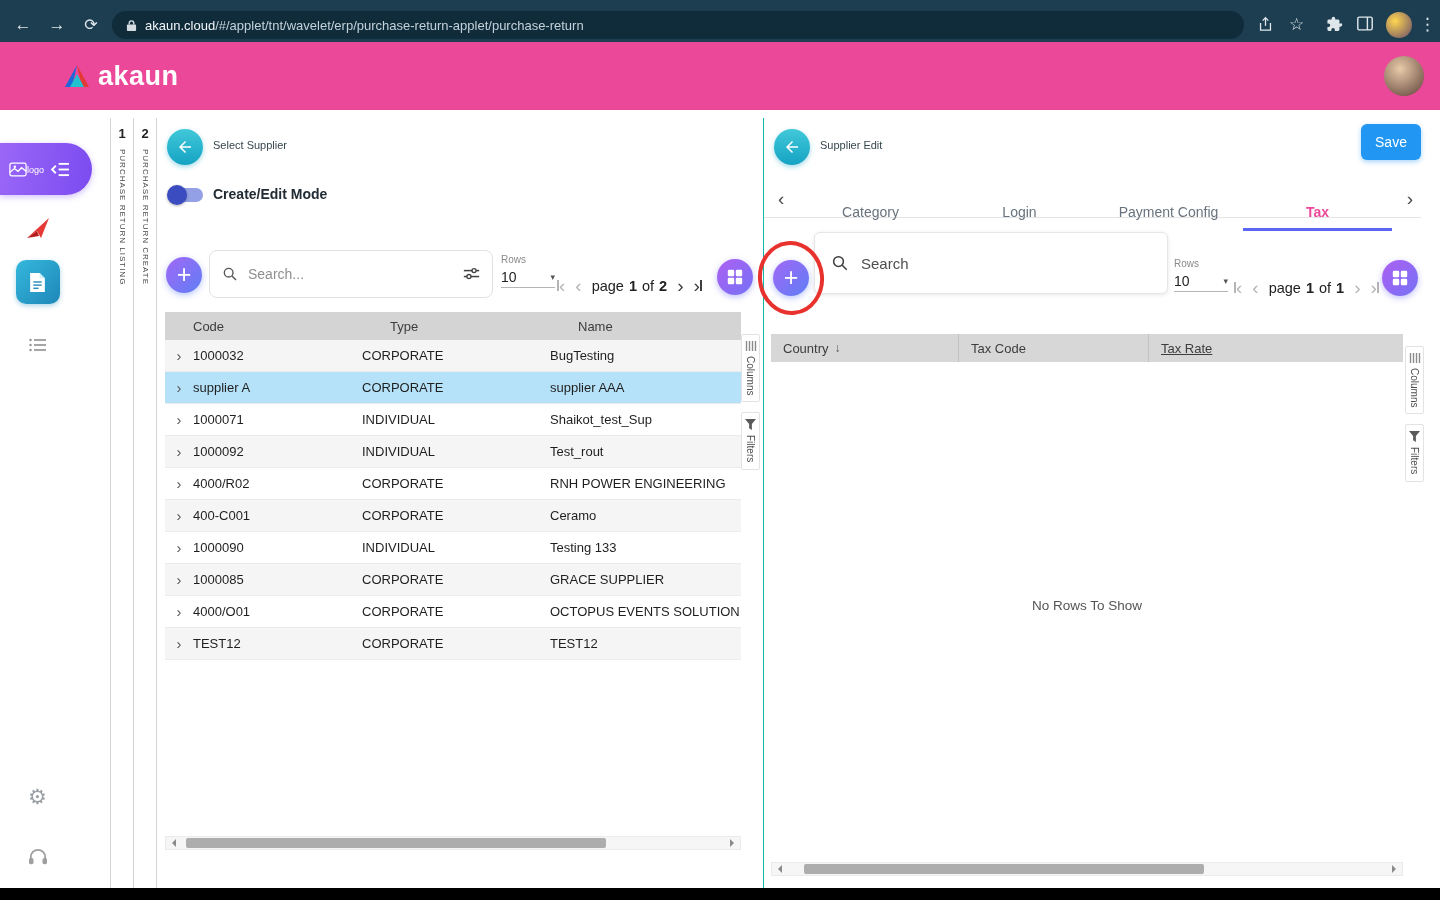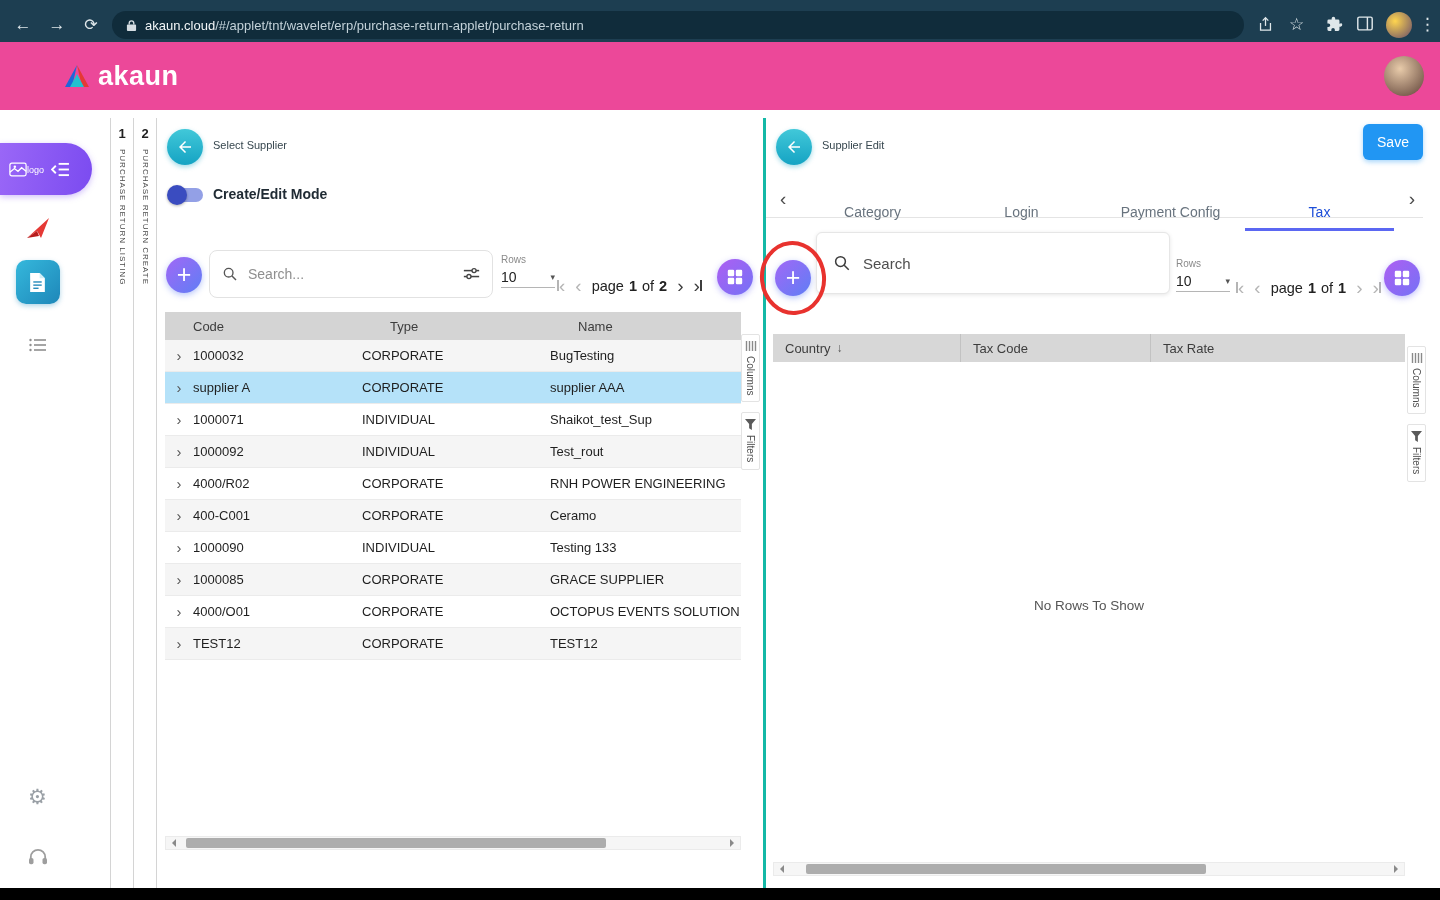--- a/index.html
+++ b/index.html
@@ -49,21 +49,21 @@
 
   
   .tab-strip { position:absolute; left:110px; top:118px; height:770px; display:flex; border-left:1px solid #d4d4d4; }
   .wtab { width:23px; border-right:1px solid #d4d4d4; display:flex; flex-direction:column; align-items:center; cursor:pointer; }
   .wtab .num { font-size:13px; font-weight:bold; color:#222; margin-top:8px; }
   .wtab .vlabel { writing-mode:vertical-rl; font-size:8px; color:#4a4a4a; letter-spacing:1px; margin-top:8px; }
 
   
   .panel { position:absolute; top:118px; height:770px; background:#fff; }
   #left-panel { left:157px; width:603px; }
-  #right-panel { left:763px; width:657px; border-left:3px solid #14b8a6; }
+  #right-panel { left:763px; width:657px; border-left:1px solid #14b8a6; }
 
   .back-btn { position:absolute; left:10px; top:11px; width:36px; height:36px; border-radius:50%;
     background:linear-gradient(180deg,#41c8d9,#15a3c3); display:flex; align-items:center; justify-content:center;
     cursor:pointer; box-shadow:0 2px 5px rgba(21,163,195,.4); }
   .panel-title { position:absolute; left:56px; top:21px; font-size:11px; color:#37474f; }
 
   .switch { position:absolute; left:12px; top:70px; width:34px; height:14px; border-radius:7px; background:#93a0e6; cursor:pointer; }
   .switch .knob { position:absolute; left:-2px; top:-3px; width:20px; height:20px; border-radius:50%; background:#3a4cc0;
     box-shadow:0 1px 3px rgba(0,0,0,.3); }
   .toggle-label { position:absolute; left:56px; top:68px; font-size:14px; font-weight:bold; color:#202b34; }
@@ -100,21 +100,21 @@
   .pg-btn.dim { color:#b5b5b5; }
   .pg-text { font-size:14.5px; color:#222; display:inline-flex; gap:5px; align-items:baseline; }
   .pg-text b { font-weight:bold; }
 
   .table-head { position:absolute; display:flex; background:#d4d4d4; height:28px; align-items:center;
     font-size:13px; color:#3d3d3d; }
   #lp-head { left:8px; top:194px; width:576px; }
   #lp-head .th { padding-left:28px; }
   #rp-head { left:7px; top:216px; width:632px; background:#d7d7d7; }
   #rp-head .th { height:100%; display:flex; align-items:center; padding-left:12px; border-right:1px solid #c2c2c2; }
-  #rp-head .th:last-child { border-right:none; }
+  #rp-head .th:last-child { border-right:none;text-decoration:underline; }
   .sort-arrow { font-size:12px; color:#555; margin-left:6px; }
 
   .tbody { position:absolute; left:8px; top:222px; width:576px; }
   .trow { display:flex; align-items:center; height:32px; border-bottom:1px solid #ebebeb; font-size:13px;
     color:#1f1f1f; background:#fff; cursor:pointer; }
   .trow.shade { background:#f5f5f5; }
   .trow.selected { background:#b5e2f9; }
   .expander { width:28px; text-align:center; color:#555; font-size:15px; }
   .c-code { width:169px; } .c-type { width:188px; } .c-name { width:191px; white-space:nowrap; overflow:hidden; }
 
@@ -135,21 +135,21 @@
 
   
   .save-btn { position:absolute; left:597px; top:6px; width:60px; height:36px; background:#2196f3; border-radius:6px;
     color:#fff; font-size:14px; display:flex; align-items:center; justify-content:center; cursor:pointer;
     box-shadow:0 2px 5px rgba(33,150,243,.4); }
   .tabs-row { position:absolute; left:0; top:62px; width:657px; height:38px; border-bottom:1px solid #e4e4e4; }
   .tab-scroll { position:absolute; top:7px; font-size:19px; color:#4a4a4a; cursor:pointer; line-height:24px; }
   #tab-sl{left:14px} #tab-sr{right:8px}
   .tabs { position:absolute; left:32px; top:13px; width:596px; height:38px; display:flex; }
   .tab { flex:1; text-align:center; line-height:38px; font-size:14px; color:#68737e; cursor:pointer; position:relative; }
-  .tab.active { color:#1d4ed8; }
+  .tab.active { color:#ec4899;font-weight:bold; }
   .tab.active::after { content:""; position:absolute; left:0; right:0; bottom:0; height:3px; background:#5b67f2; }
   .empty-msg { position:absolute; left:7px; top:480px; width:632px; text-align:center; font-size:13.5px; color:#555; }
   .annotation { position:absolute; left:-18px; top:112px; z-index:6; pointer-events:none; }
 </style>
 </head>
 <body>
 
 <div class="browser-bar">
   <span class="nav-ic" id="nav-back">←</span>
   <span class="nav-ic" id="nav-fwd">→</span>

